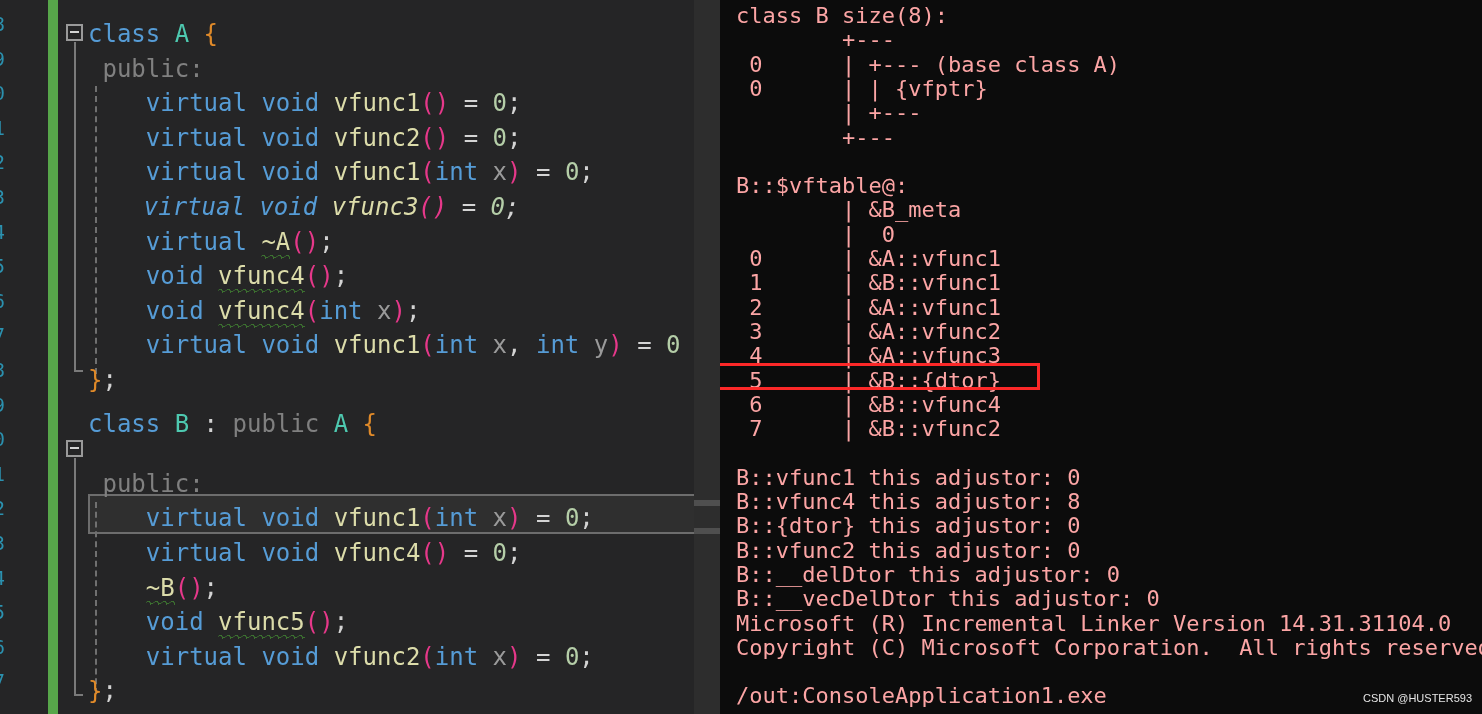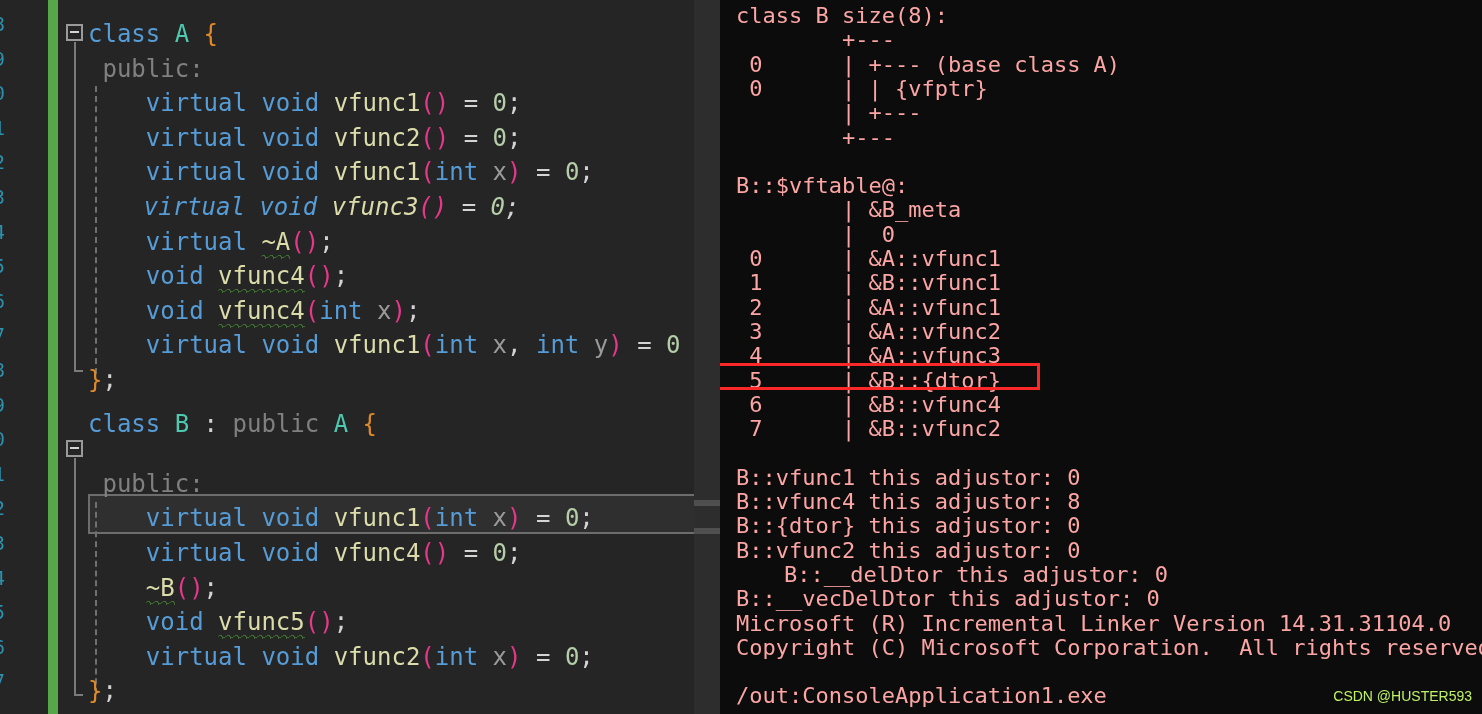--- a/index.html
+++ b/index.html
@@ -187,22 +187,22 @@
   }
   
   .redbox {
     position: absolute;
     border: 3px solid #fc2828;
     background: transparent;
   }
   .watermark {
     position: absolute;
     right: 10px; bottom: 10px;
-    font-size: 14px;
-    color: #bef264;
+    font-size: 11px;
+    color: #e5e5e5;
     font-family: "Liberation Sans", sans-serif;
     white-space: pre;
   }
 </style>
 </head>
 <body>
 
 <div id="root">
 
   <div id="editor">
@@ -296,21 +296,21 @@
         <div class="cline" style="top: 317.9px;"> 3      | &amp;A::vfunc2</div>
         <div class="cline" style="top: 342.2px;"> 4      | &amp;A::vfunc3</div>
         <div class="cline" style="top: 366.5px;"> 5      | &amp;B::{dtor}</div>
         <div class="cline" style="top: 390.8px;"> 6      | &amp;B::vfunc4</div>
         <div class="cline" style="top: 415.1px;"> 7      | &amp;B::vfunc2</div>
         <div class="cline" style="top: 439.4px;"></div>
         <div class="cline" style="top: 463.7px;">B::vfunc1 this adjustor: 0</div>
         <div class="cline" style="top: 488px;">B::vfunc4 this adjustor: 8</div>
         <div class="cline" style="top: 512.3px;">B::{dtor} this adjustor: 0</div>
         <div class="cline" style="top: 536.6px;">B::vfunc2 this adjustor: 0</div>
-        <div class="cline" style="top: 560.9px; margin-left: 48px;">B::__delDtor this adjustor: 0</div>
+        <div class="cline" style="top: 560.9px;">B::__delDtor this adjustor: 0</div>
         <div class="cline" style="top: 585.2px;">B::__vecDelDtor this adjustor: 0</div>
         <div class="cline" style="top: 609.5px;">Microsoft (R) Incremental Linker Version 14.31.31104.0</div>
         <div class="cline" style="top: 633.8px;">Copyright (C) Microsoft Corporation.  All rights reserved.</div>
         <div class="cline" style="top: 658.1px;"></div>
         <div class="cline" style="top: 682.4px;">/out:ConsoleApplication1.exe</div>
       </div>
     <div class="redbox" id="redbox" style="top: 362.5px; left: -10px; width: 330px; height: 27px; border-color: rgb(252, 40, 40);"></div>
     <div class="watermark">CSDN @HUSTER593</div>
   </div>
 

